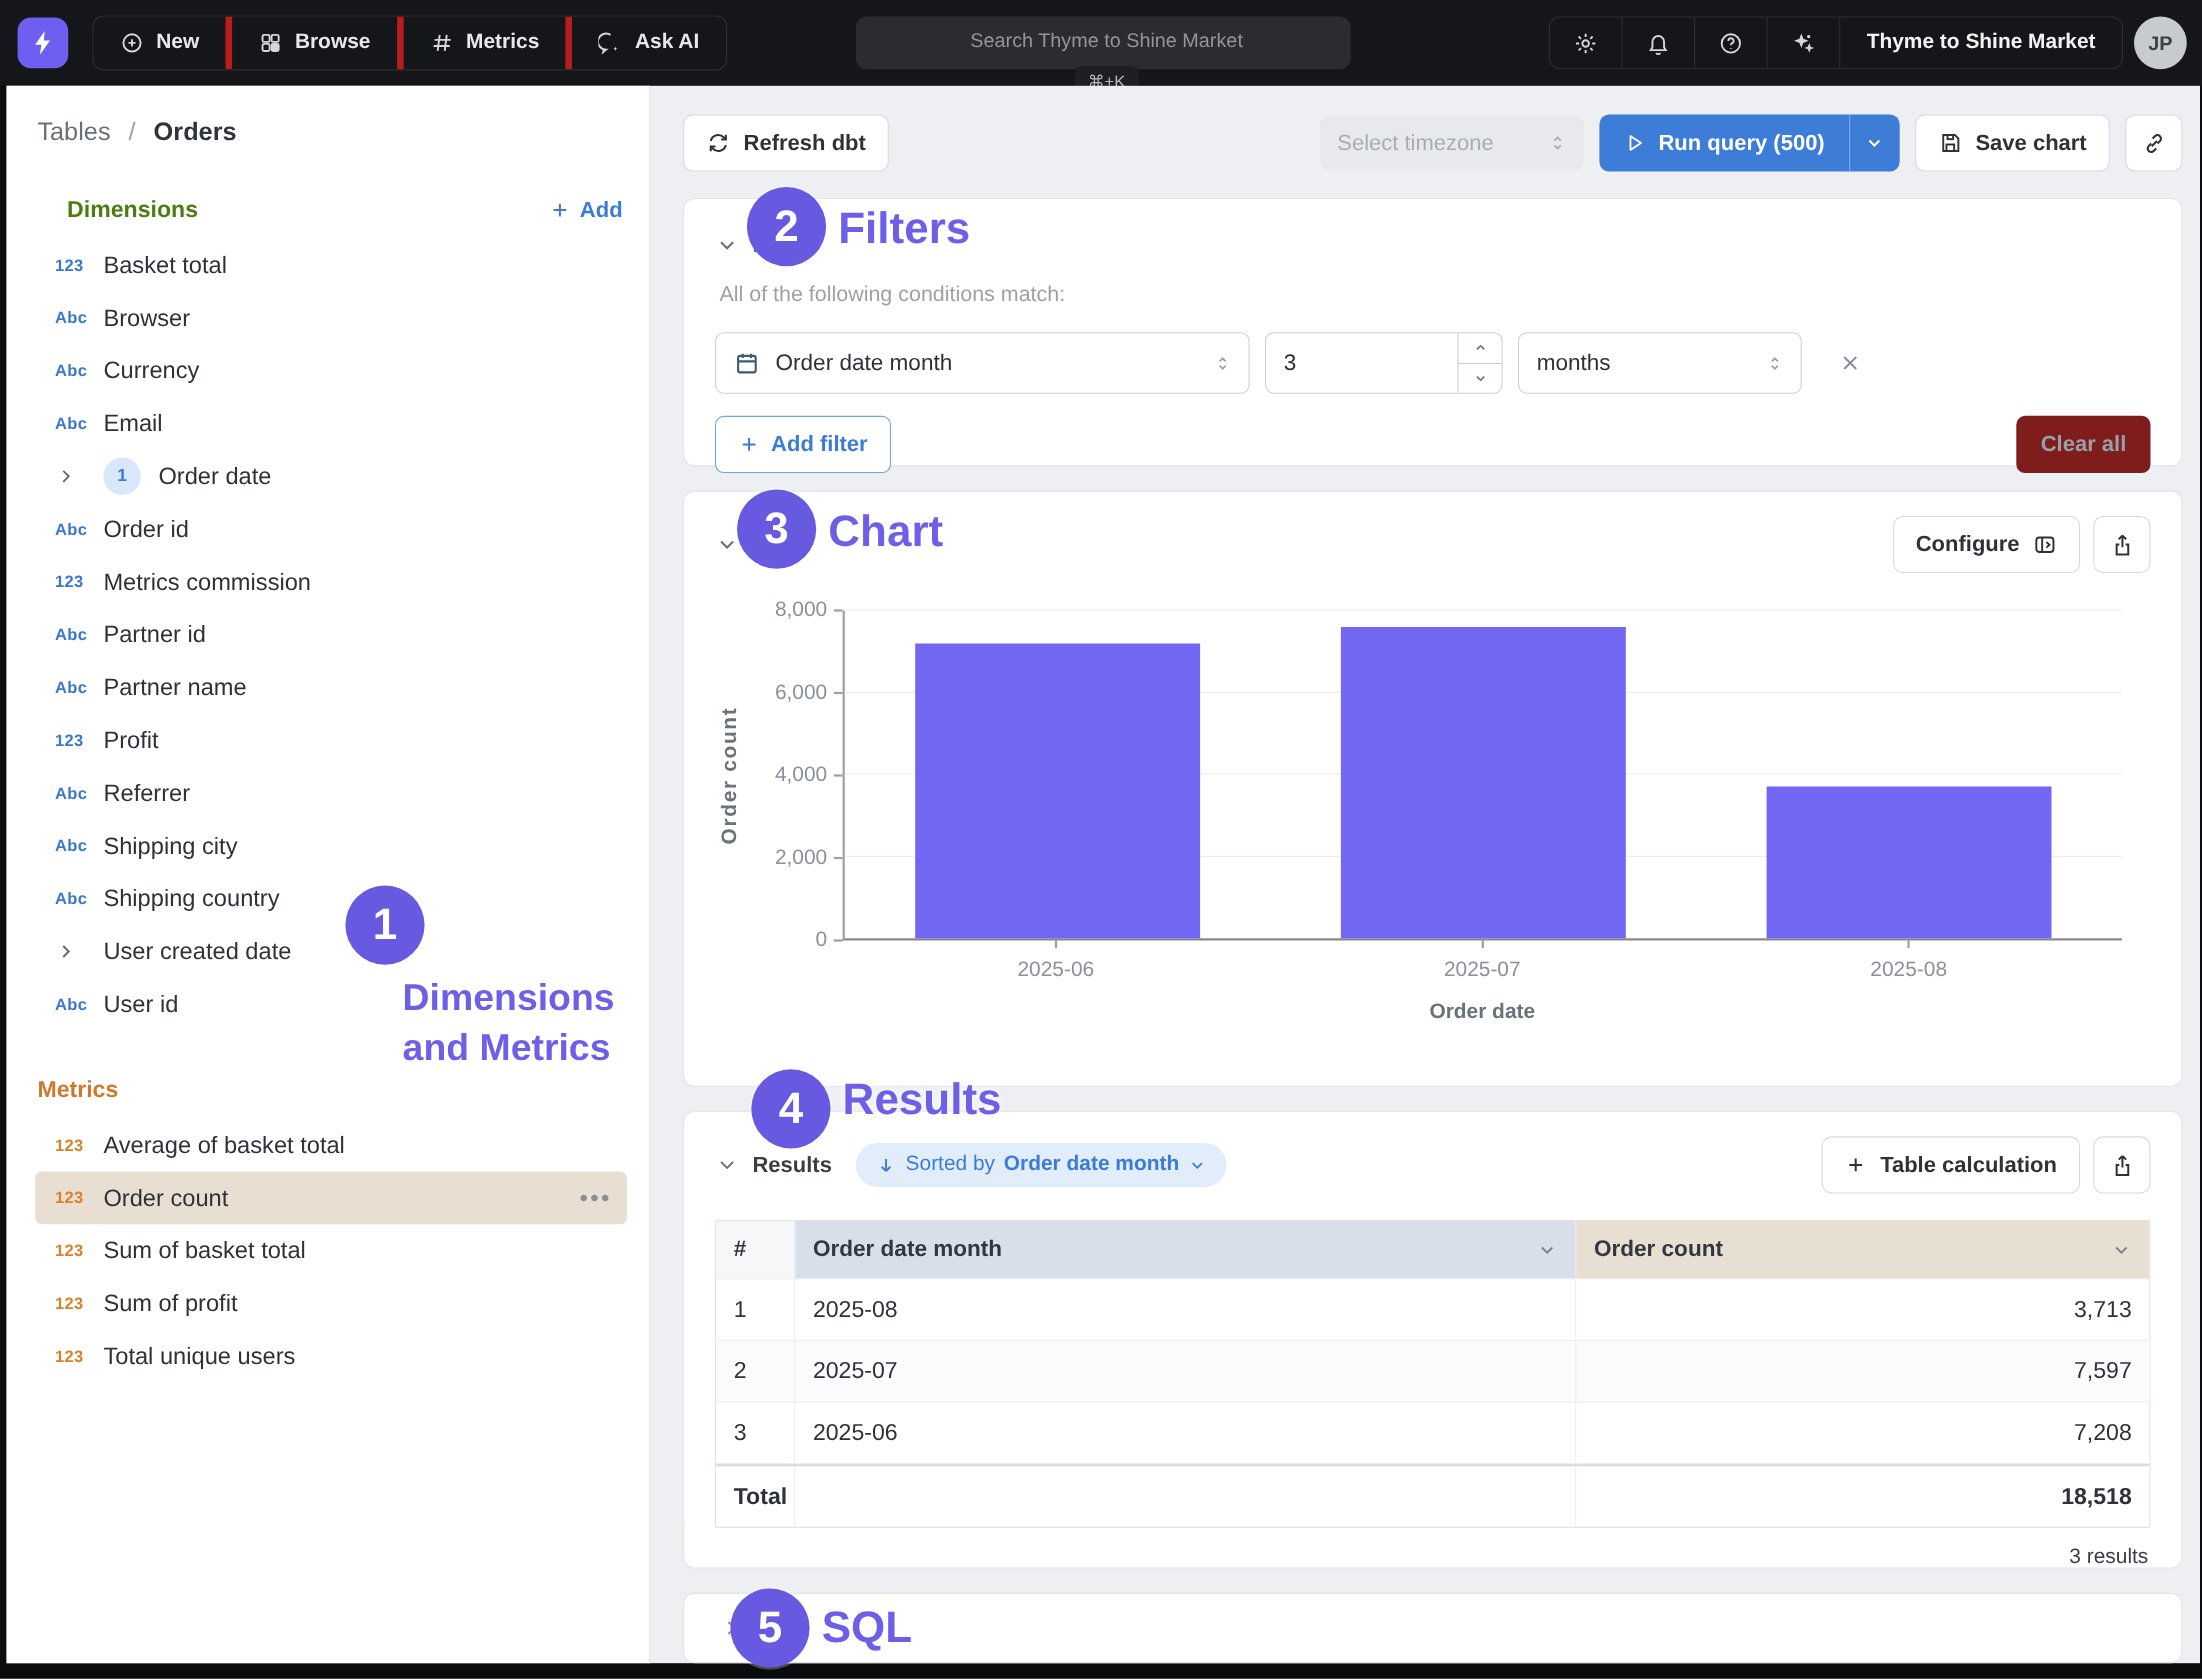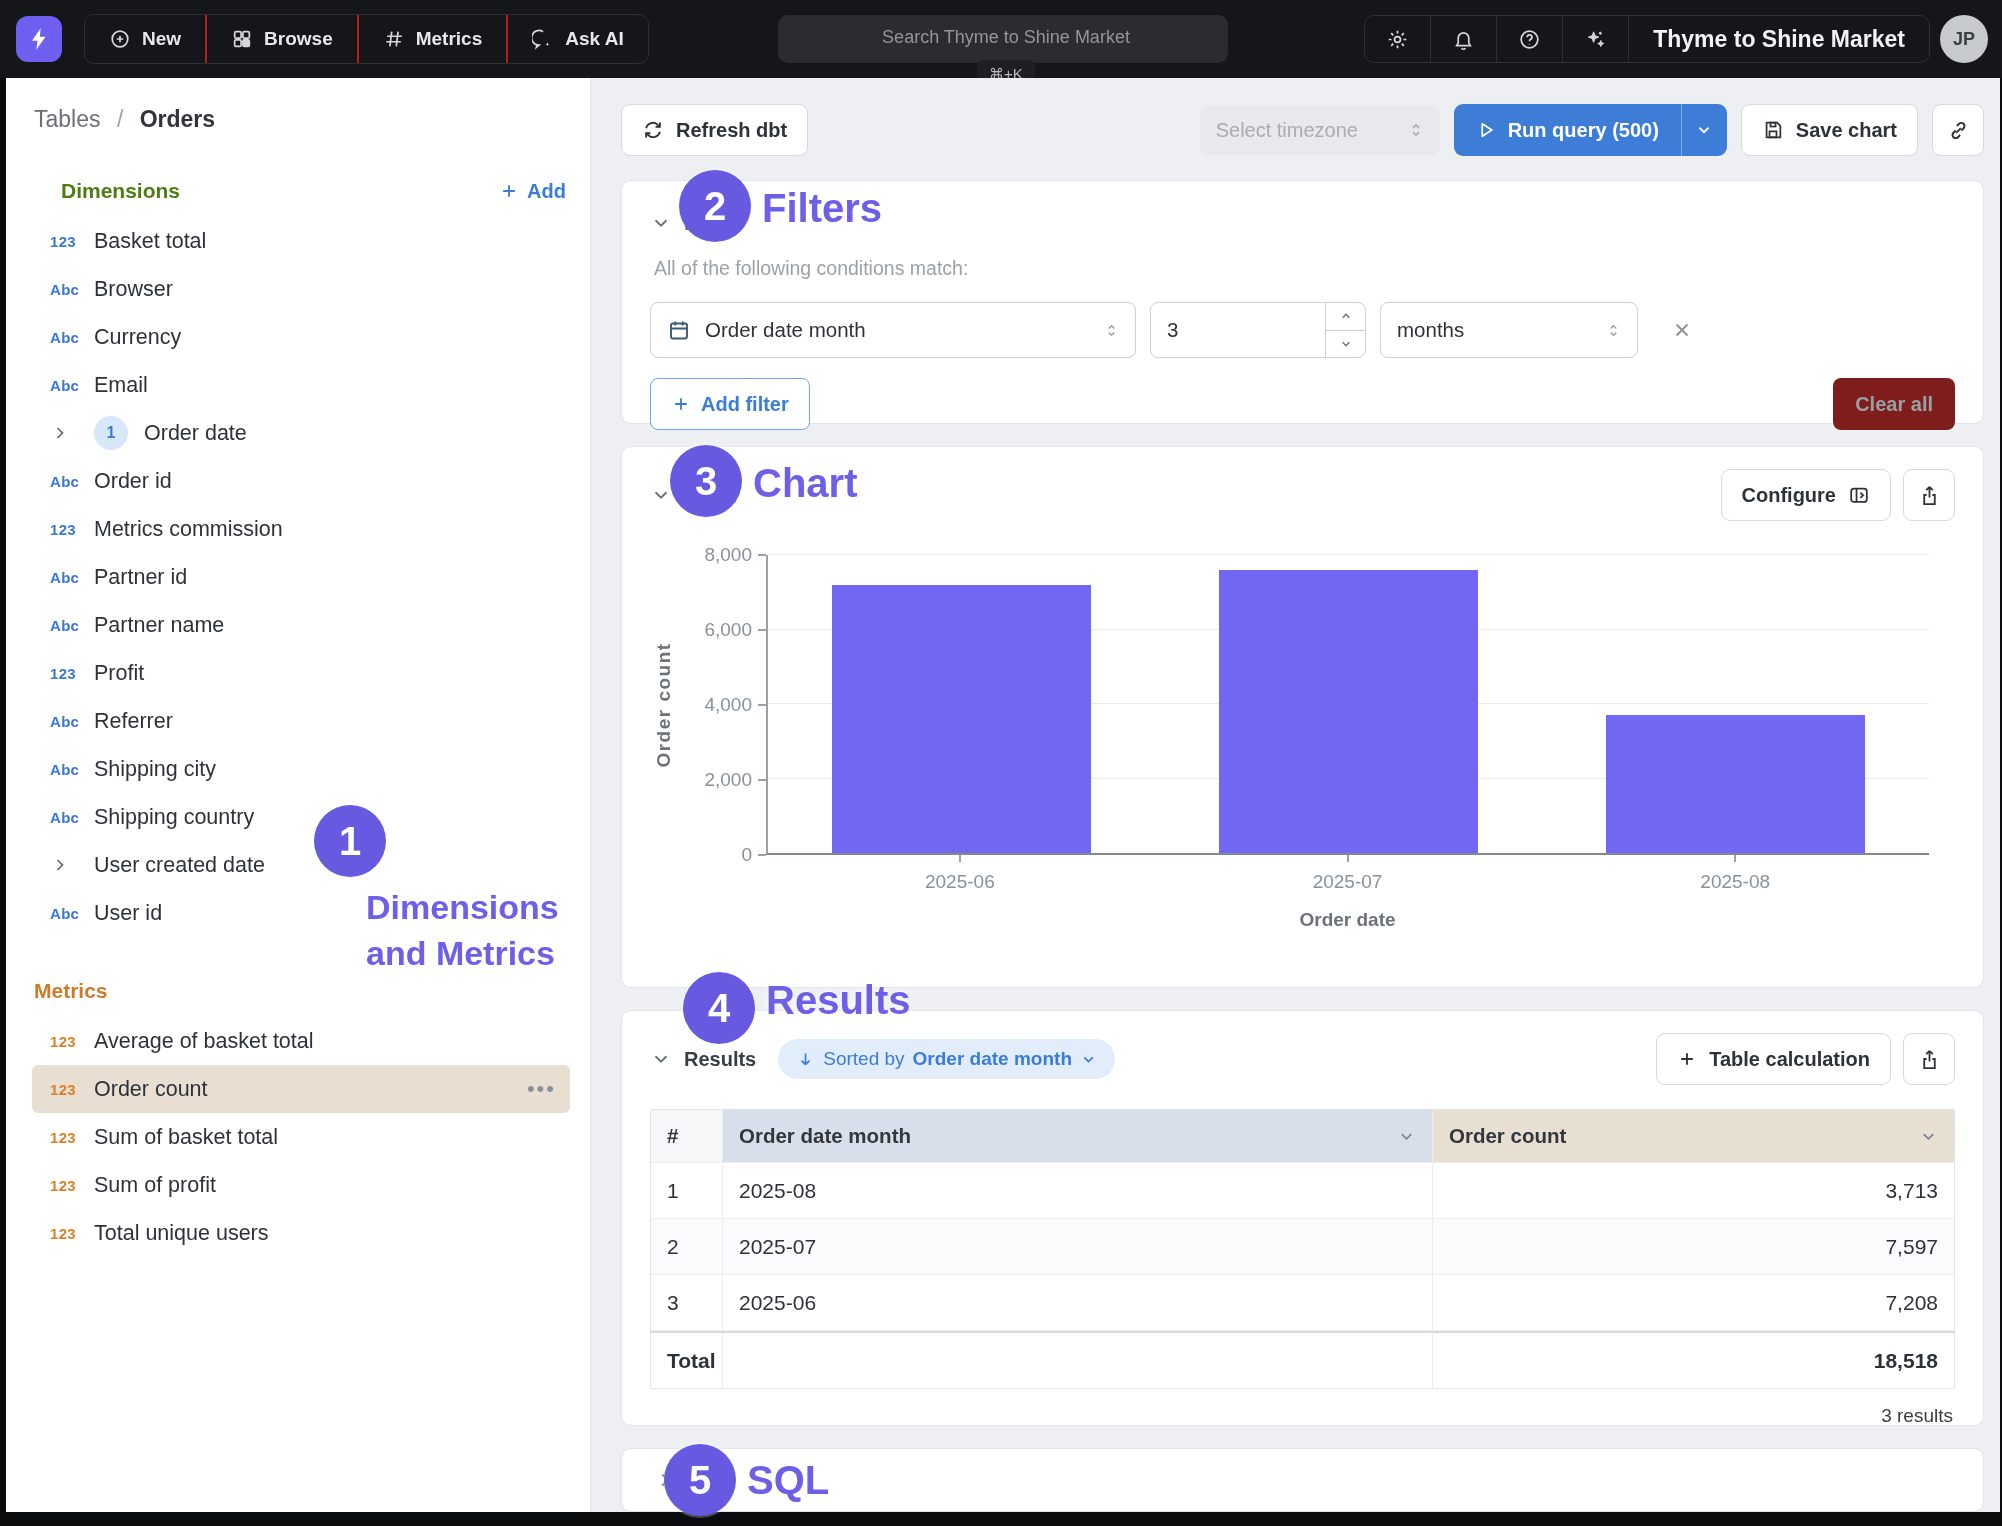--- a/index.html
+++ b/index.html
@@ -5,30 +5,30 @@
 <style>
   * { box-sizing: border-box; margin: 0; padding: 0; }
   html,body { width: 2002px; height: 1526px; }
   body { font-family: "Liberation Sans", "DejaVu Sans", sans-serif; background: #0B0C0E; overflow: hidden; }
   .app { position: relative; width: 2002px; height: 1526px; background:#0B0C0E; }
 
   
   .topnav { position:absolute; top:0; left:0; right:0; height:78px; background:#141619; display:flex; align-items:center; padding:0 16px; }
   .logo { width:46px; height:46px; border-radius:12px; background:#6E5FF0; display:flex; align-items:center; justify-content:center; flex:none; }
   .nav-group { display:flex; height:50px; margin-left:22px; border:1px solid #2C2F33; border-radius:10px; overflow:hidden; }
-  .nav-item { display:flex; align-items:center; gap:11px; padding:0 24px; color:#E6E8EB; font-size:19px; font-weight:600; border-right:2px solid #b91c1c; cursor:pointer; }
+  .nav-item { display:flex; align-items:center; gap:11px; padding:0 24px; color:#E6E8EB; font-size:19px; font-weight:600; border-right:6px solid #b91c1c; cursor:pointer; }
   .nav-item:last-child { border-right:none; }
   .nav-item svg { stroke:#D4D7DB; }
   .nav-search { position:absolute; left:778px; top:15px; width:450px; height:48px; background:#2A2C30; border-radius:10px; display:flex; align-items:center; padding:0 10px 0 16px; gap:12px;flex-direction:column; }
   .nav-search .ph { color:#92969C; font-size:18px; flex:1; }
   .kbd { background:#1D1F22; color:#B6BAC0; font-size:15px; padding:5px 12px; border-radius:7px; }
   .nav-right { position:absolute; right:72px; top:15px; height:48px; display:flex; align-items:center; border:1px solid #2C2F33; border-radius:10px; }
   .nav-icon-btn { width:66px; height:100%; display:flex; align-items:center; justify-content:center; border-right:1px solid #2C2F33; cursor:pointer; }
   .nav-icon-btn svg { stroke:#D4D7DB; }
-  .org-label { padding:0 24px; color:#F2F3F5; font-size:23px; font-weight:600; white-space:nowrap; }
+  .org-label { padding:0 24px; color:#F2F3F5; font-size:19px; font-weight:600; white-space:nowrap; }
   .avatar { position:absolute; right:14px; top:15px; width:48px; height:48px; border-radius:50%; background:#C7CACE; color:#3C4046; display:flex; align-items:center; justify-content:center; font-size:18px; font-weight:700; }
 
   
   .frame-body { position:absolute; top:78px; left:6px; right:2px; bottom:14px; display:flex; background:#EDEFF2; }
 
   
   .sidebar { width:585px; flex:none; background:#FFFFFF; border-right:1px solid #E3E6E9; padding:28px 20px 0 26px; }
   .crumbs { font-size:23px; color:#6B7077; padding-left:2px; }
   .crumbs .sep { color:#9CA1A7; margin:0 10px; }
   .crumbs .current { color:#2F333A; font-weight:700; }

